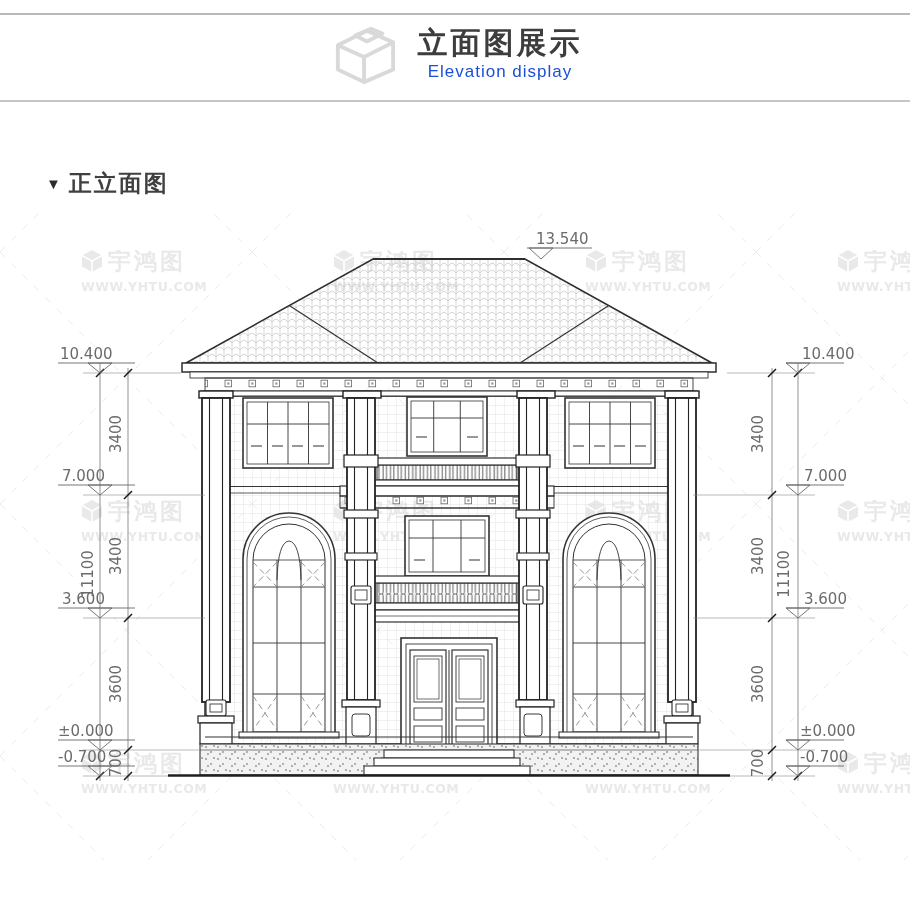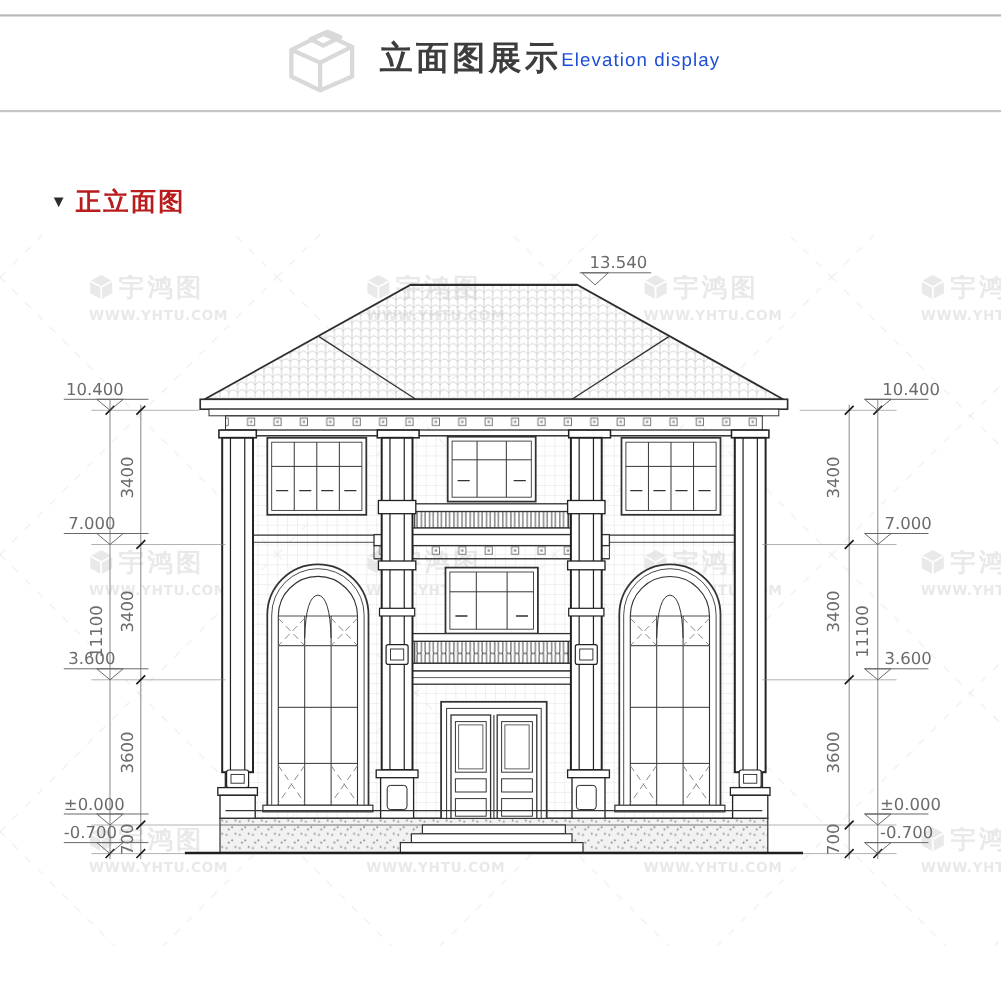--- a/index.html
+++ b/index.html
@@ -1,27 +1,27 @@
 <!DOCTYPE html>
 <html><head>
 <meta charset="utf-8">
 <style>
   html,body{margin:0;padding:0;background:#fff;}
   body{width:910px;height:906px;position:relative;overflow:hidden;
        font-family:"Liberation Sans","DejaVu Sans",sans-serif;}
   .top-rule{position:absolute;left:0;top:13px;width:910px;height:2px;background:#b9b9b9;}
   .hdr{position:absolute;left:0;top:22px;width:910px;display:flex;justify-content:center;
        align-items:center;gap:16px;}
-  .hdr-text{display:flex;flex-direction:row;align-items:center;}
+  .hdr-text{display:flex;flex-direction:column;align-items:center;}
   .hdr-title{font-size:30px;font-weight:bold;color:#3d3d3d;letter-spacing:3px;line-height:1.15;}
   .hdr-sub{font-size:17px;color:#1d4ed8;letter-spacing:1px;margin-top:2px;}
   .divider{position:absolute;left:0;top:100px;width:910px;height:2px;background:#c6c6c6;}
   .section{position:absolute;left:46px;top:168px;display:flex;align-items:center;gap:8px;}
   .tri{font-size:15px;color:#2c2c2c;}
-  .sec-title{font-size:23px;font-weight:bold;color:#b91c1c;letter-spacing:2px;}
+  .sec-title{font-size:23px;font-weight:bold;color:#404040;letter-spacing:2px;}
   svg.draw{position:absolute;left:0;top:0;}
   text{font-family:"DejaVu Sans","Liberation Sans",sans-serif;}
   .dimtxt{font-size:15px;fill:#6b6b6b;}
   .wmname{font-size:23px;font-weight:bold;letter-spacing:3px;fill:#e9e9e9;}
   .wmurl{font-size:12.5px;font-weight:bold;letter-spacing:.5px;fill:#e9e9e9;}
 </style>
 </head>
 <body>
 
 <div class="top-rule"></div>

